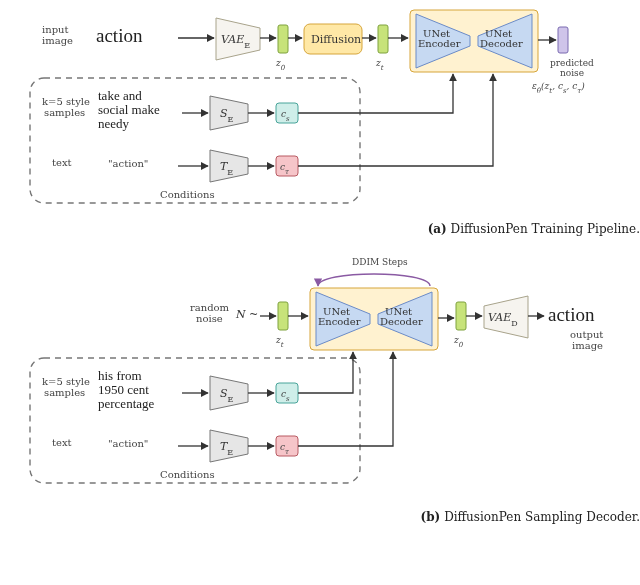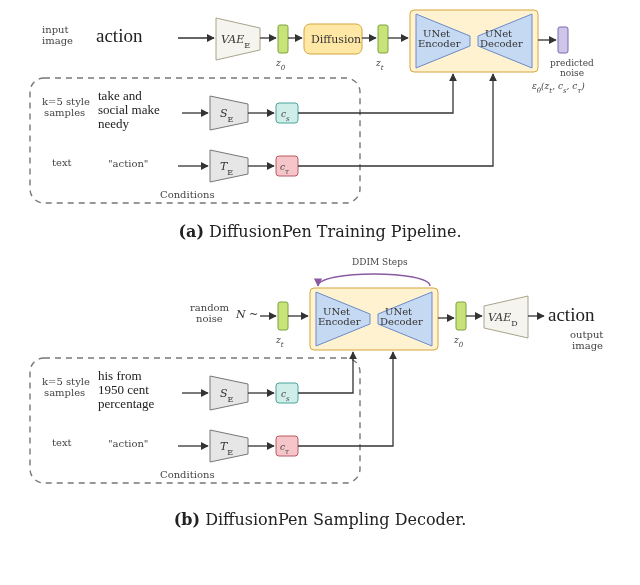--- a/index.html
+++ b/index.html
@@ -5,21 +5,21 @@
   html,body{margin:0;padding:0;background:#fff;font-family:"DejaVu Serif","Times New Roman",serif;color:#222}
   .page{width:508px;height:585px;position:relative}
   svg{position:absolute;top:0;left:0}
   text{font-family:"DejaVu Serif","Times New Roman",serif}
   .label{font-size:10px;fill:#444}
   .label-small{font-size:9px;fill:#444}
   .block-label{font-size:11px;fill:#333}
   .math{font-style:italic}
   .handwriting{font-family:cursive,"Segoe Script","Comic Sans MS";font-size:19px;fill:#222}
   .handwriting-small{font-family:cursive,"Segoe Script","Comic Sans MS";font-size:13px;fill:#222}
-  .caption{font-size:16px;text-align:center}
+  .caption{font-size:12px;text-align:right}
   .caption b{font-weight:700}
   .unet-label{font-size:10px;fill:#333}
 </style>
 </head>
 <body>
 <div class="page">
 
 <svg width="640" height="585" viewBox="0 0 640 585">
 <defs>
   <marker id="arrow" viewBox="0 0 10 10" refX="9" refY="5" markerWidth="6" markerHeight="6" orient="auto-start-reverse">

